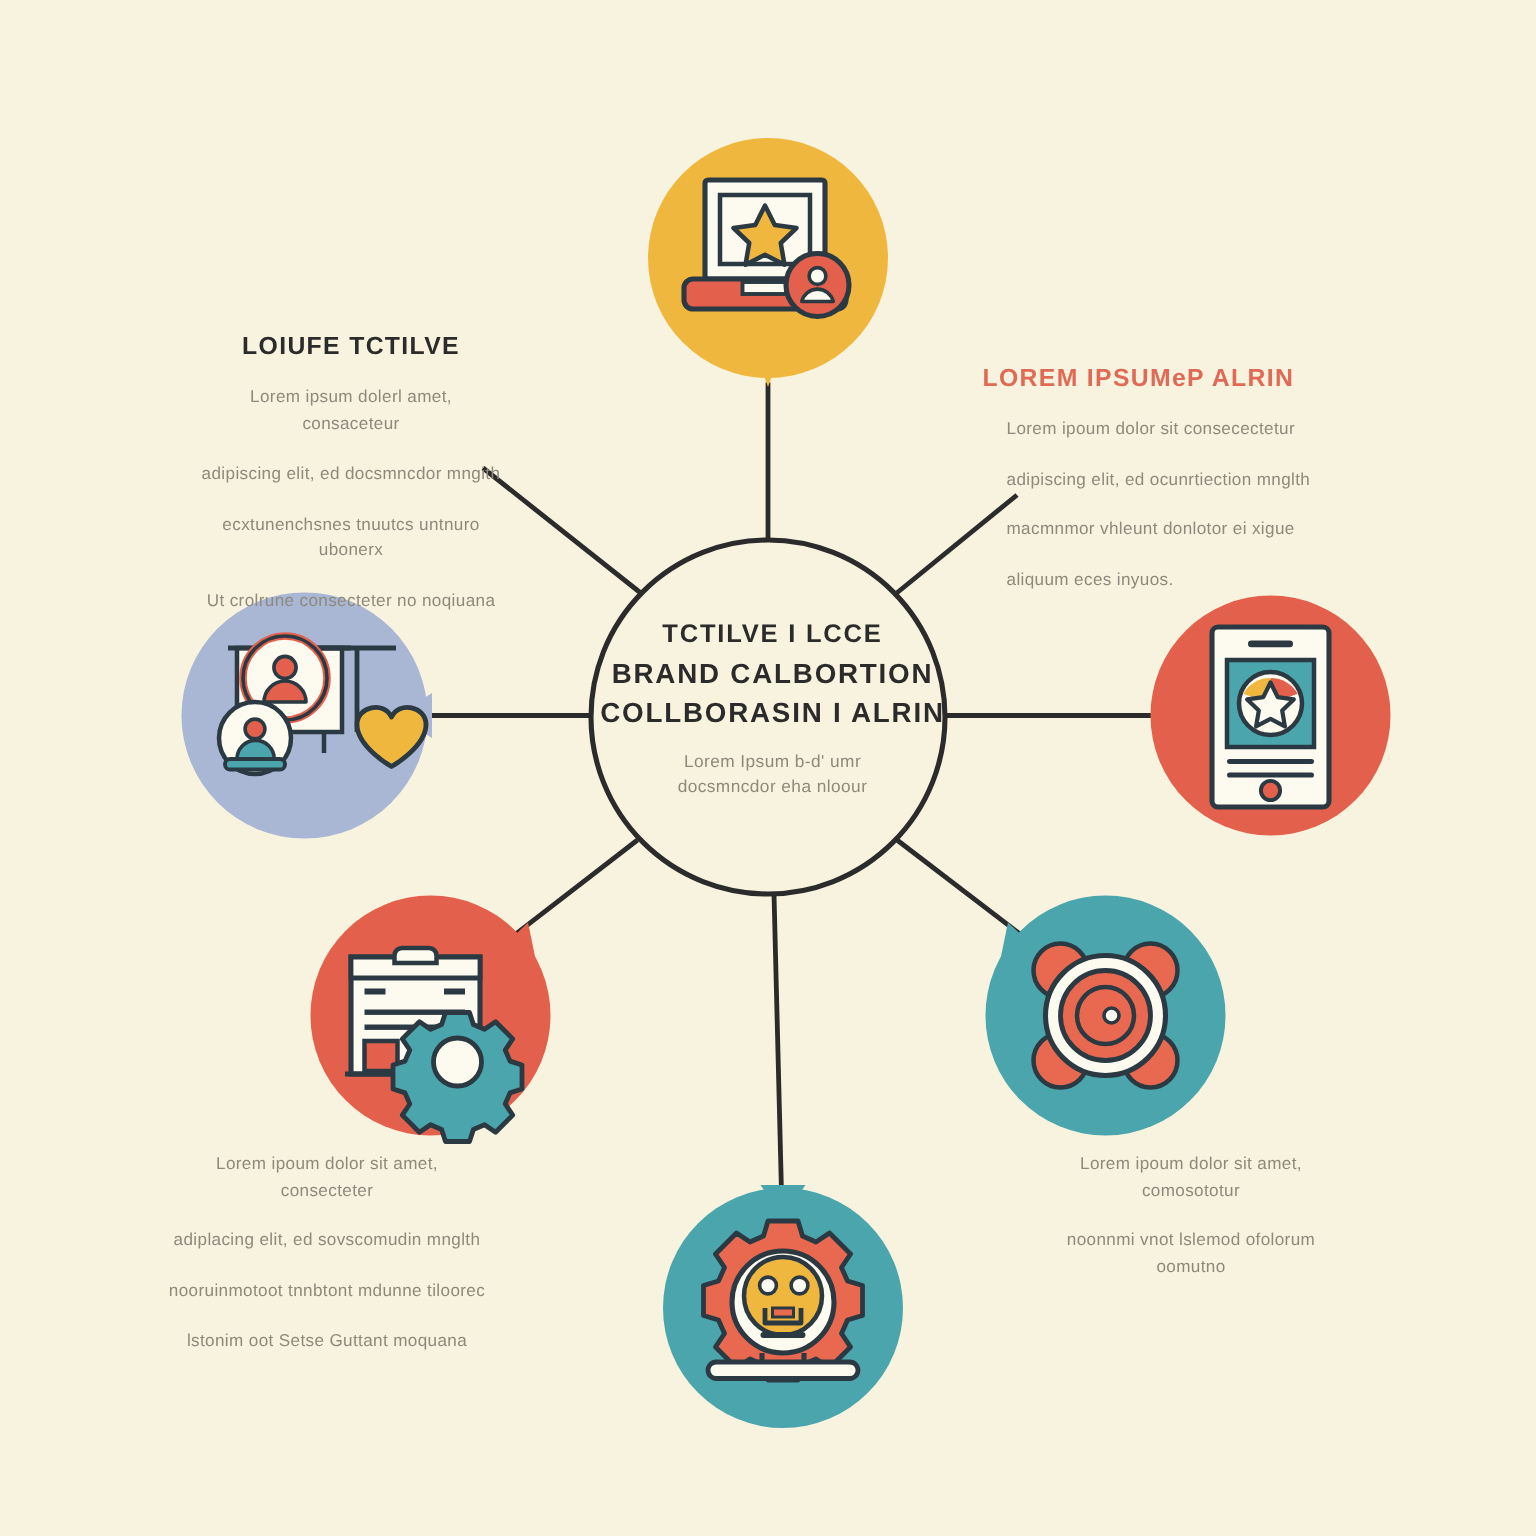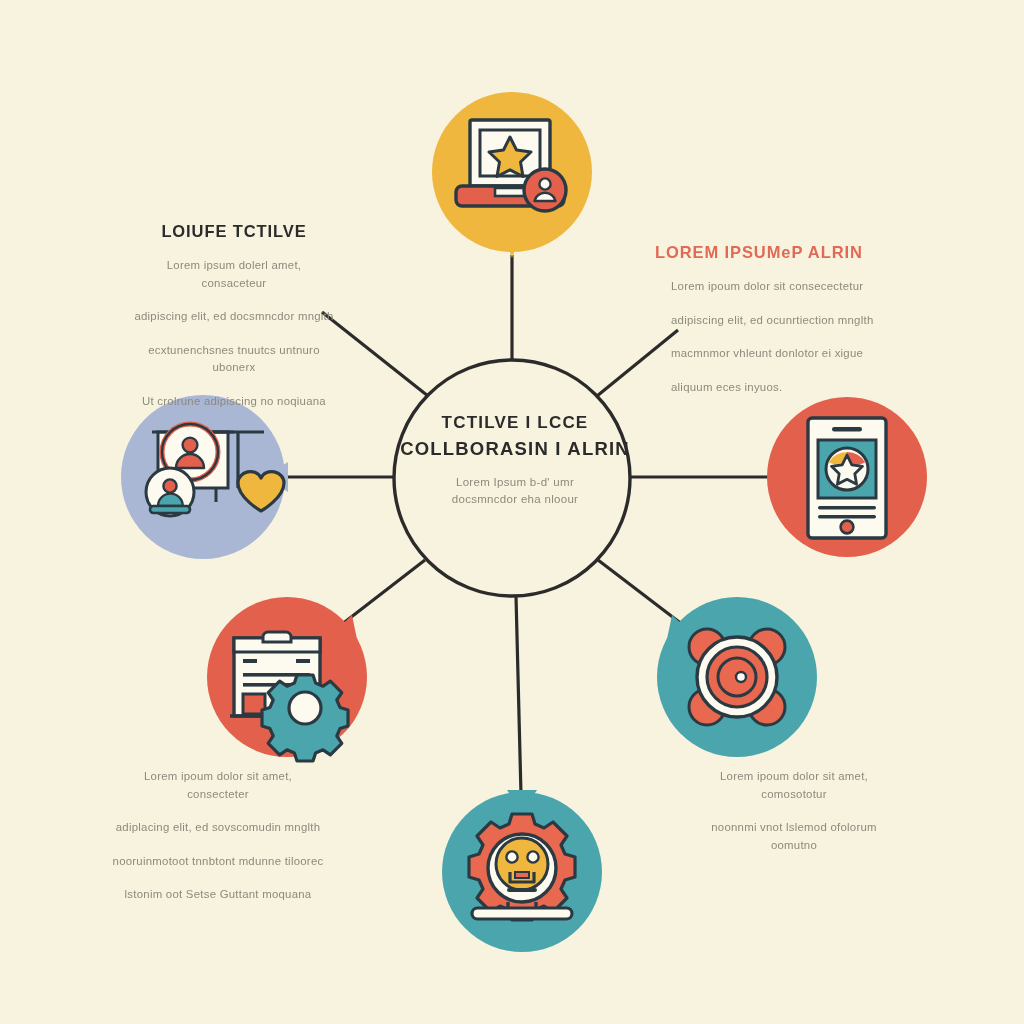--- a/index.html
+++ b/index.html
@@ -218,31 +218,32 @@
 
         <path d="M238 483 c0 -12 18 -16 23 -5 c5 -11 23 -7 23 5 c0 15 -23 28 -23 28 c0 0 -23 -13 -23 -28 Z" fill="#efb73e" stroke="#2b3a42" stroke-width="3.2" stroke-linejoin="round"></path>
       </g>
     </g>
 
     <circle cx="512" cy="478" r="118" fill="#f7f3de" stroke="#2b2b2b" stroke-width="3.4"></circle>
   </svg>
 
   <div id="center-text">
     <p class="center-line small">TCTILVE I LCCE</p>
+    <p class="center-line">BRAND CALBORTION</p>
     <p class="center-line">COLLBORASIN I ALRIN</p>
     <p class="center-sub">Lorem Ipsum b-d' umr</p>
     <p class="center-sub" style="margin-top:0">docsmncdor eha nloour</p>
   </div>
 
   <div class="text-block ta-center" id="block-top-left">
     <p class="block-heading">LOIUFE TCTILVE</p>
     <p class="block-body">Lorem ipsum dolerl amet, consaceteur</p>
     <p class="block-body">adipiscing elit, ed docsmncdor mngith</p>
     <p class="block-body">ecxtunenchsnes tnuutcs untnuro ubonerx</p>
-    <p class="block-body">Ut crolrune adipiscing no noqiuana</p>
+    <p class="block-body">Ut crolrune consecteter no noqiuana</p>
   </div>
 
   <div class="text-block" id="block-top-right">
     <p class="block-heading accent">LOREM IPSUMeP ALRIN</p>
     <p class="block-body">Lorem ipoum dolor sit consecectetur</p>
     <p class="block-body">adipiscing elit, ed ocunrtiection mnglth</p>
     <p class="block-body">macmnmor vhleunt donlotor ei xigue</p>
     <p class="block-body">aliquum eces inyuos.</p>
   </div>
 

